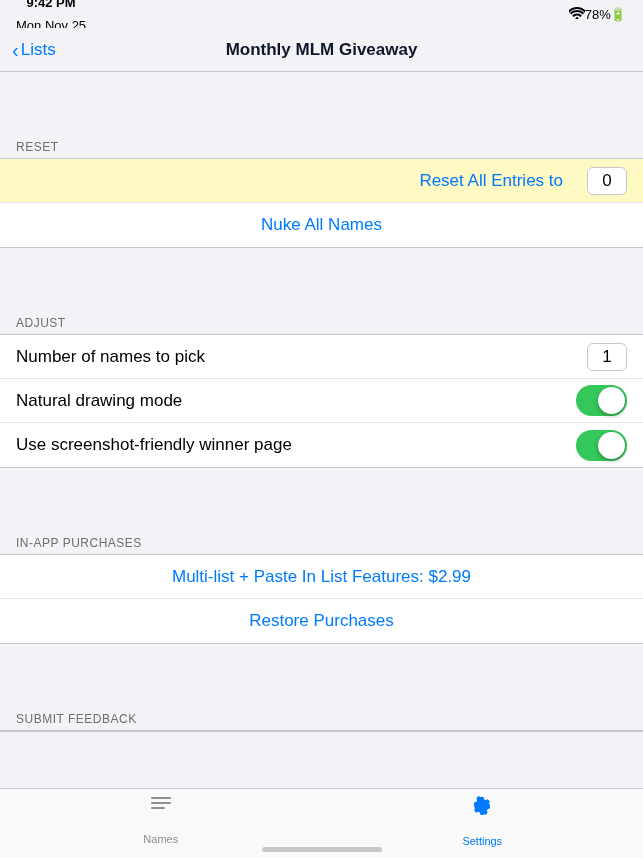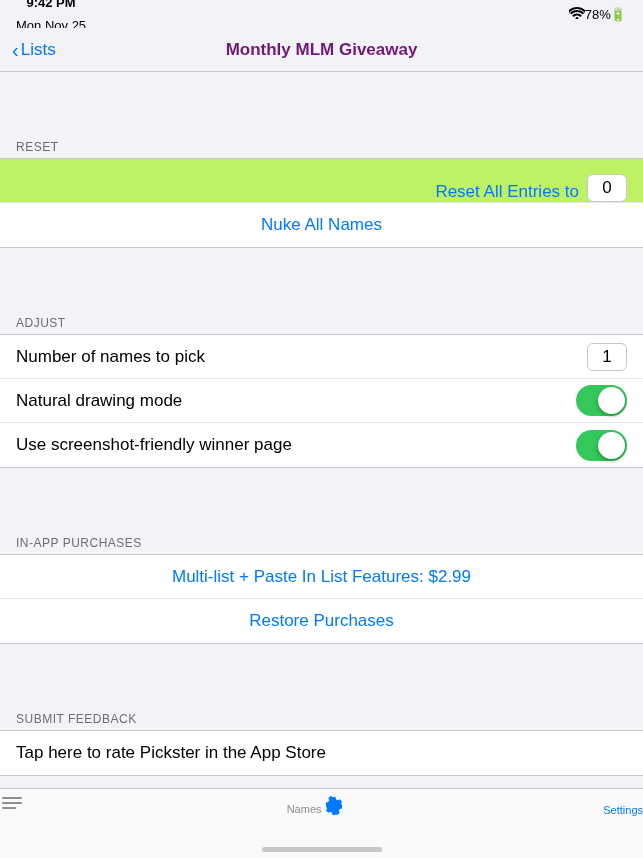--- a/index.html
+++ b/index.html
@@ -63,21 +63,21 @@
       gap: 2px;
     }
     .nav-back-chevron {
       font-size: 20px;
       color: #007aff;
       line-height: 1;
     }
     .nav-title {
       font-size: 17px;
       font-weight: 600;
-      color: #701a75;
+      color: #0f172a;
       text-align: center;
     }
 
     
     .section {
       margin-top: 0;
     }
     .section-header {
       padding: 8px 16px 4px;
       font-size: 12px;
@@ -116,27 +116,27 @@
       text-align: center;
       width: 100%;
     }
     .cell-center {
       justify-content: center;
     }
 
     
     .reset-entries-row {
       display: flex;
-      align-items: flex-end;
+      align-items: center;
       justify-content: flex-end;
       padding: 0 16px;
       min-height: 44px;
-      background: #bef264;
+      background: #fef9c3;
       border-bottom: 1px solid #e5e5ea;
-      gap: 8px;
+      gap: 24px;
     }
     .reset-entries-label {
       font-size: 17px;
       color: #007aff;
     }
     .reset-entries-input {
       width: 40px;
       height: 28px;
       border: 1px solid #c8c8cc;
       border-radius: 6px;
@@ -203,21 +203,21 @@
       height: 70px;
       background: rgba(249,249,249,0.94);
       border-top: 1px solid #c8c8cc;
       display: flex;
       align-items: flex-start;
       padding-top: 6px;
     }
     .tab-item {
       flex: 1;
       display: flex;
-      flex-direction: row;
+      flex-direction: column;
       align-items: center;
       gap: 10px;
       justify-content: space-between;
     }
     .tab-icon {
       font-size: 22px;
       color: #8e8e93;
     }
     .tab-icon.active {
       color: #007aff;
@@ -329,23 +329,20 @@
       <div class="cell cell-center">
         <span class="cell-label-blue">Restore Purchases</span>
       </div>
     </div>
   </div>
 
   <div class="spacer"></div>
   <div class="section">
     <div class="section-header">SUBMIT FEEDBACK</div>
     <div class="section-body">
-      <div class="cell">
-        <span class="cell-label">Tap here to rate Pickster in the App Store</span>
-      </div>
     </div>
   </div>
 
   <div style="height:20px;"></div>
 </div>
 
 <div class="tab-bar">
   <div class="tab-item">
     <span class="tab-icon">
       <svg width="24" height="22" viewBox="0 0 24 22" fill="none">

